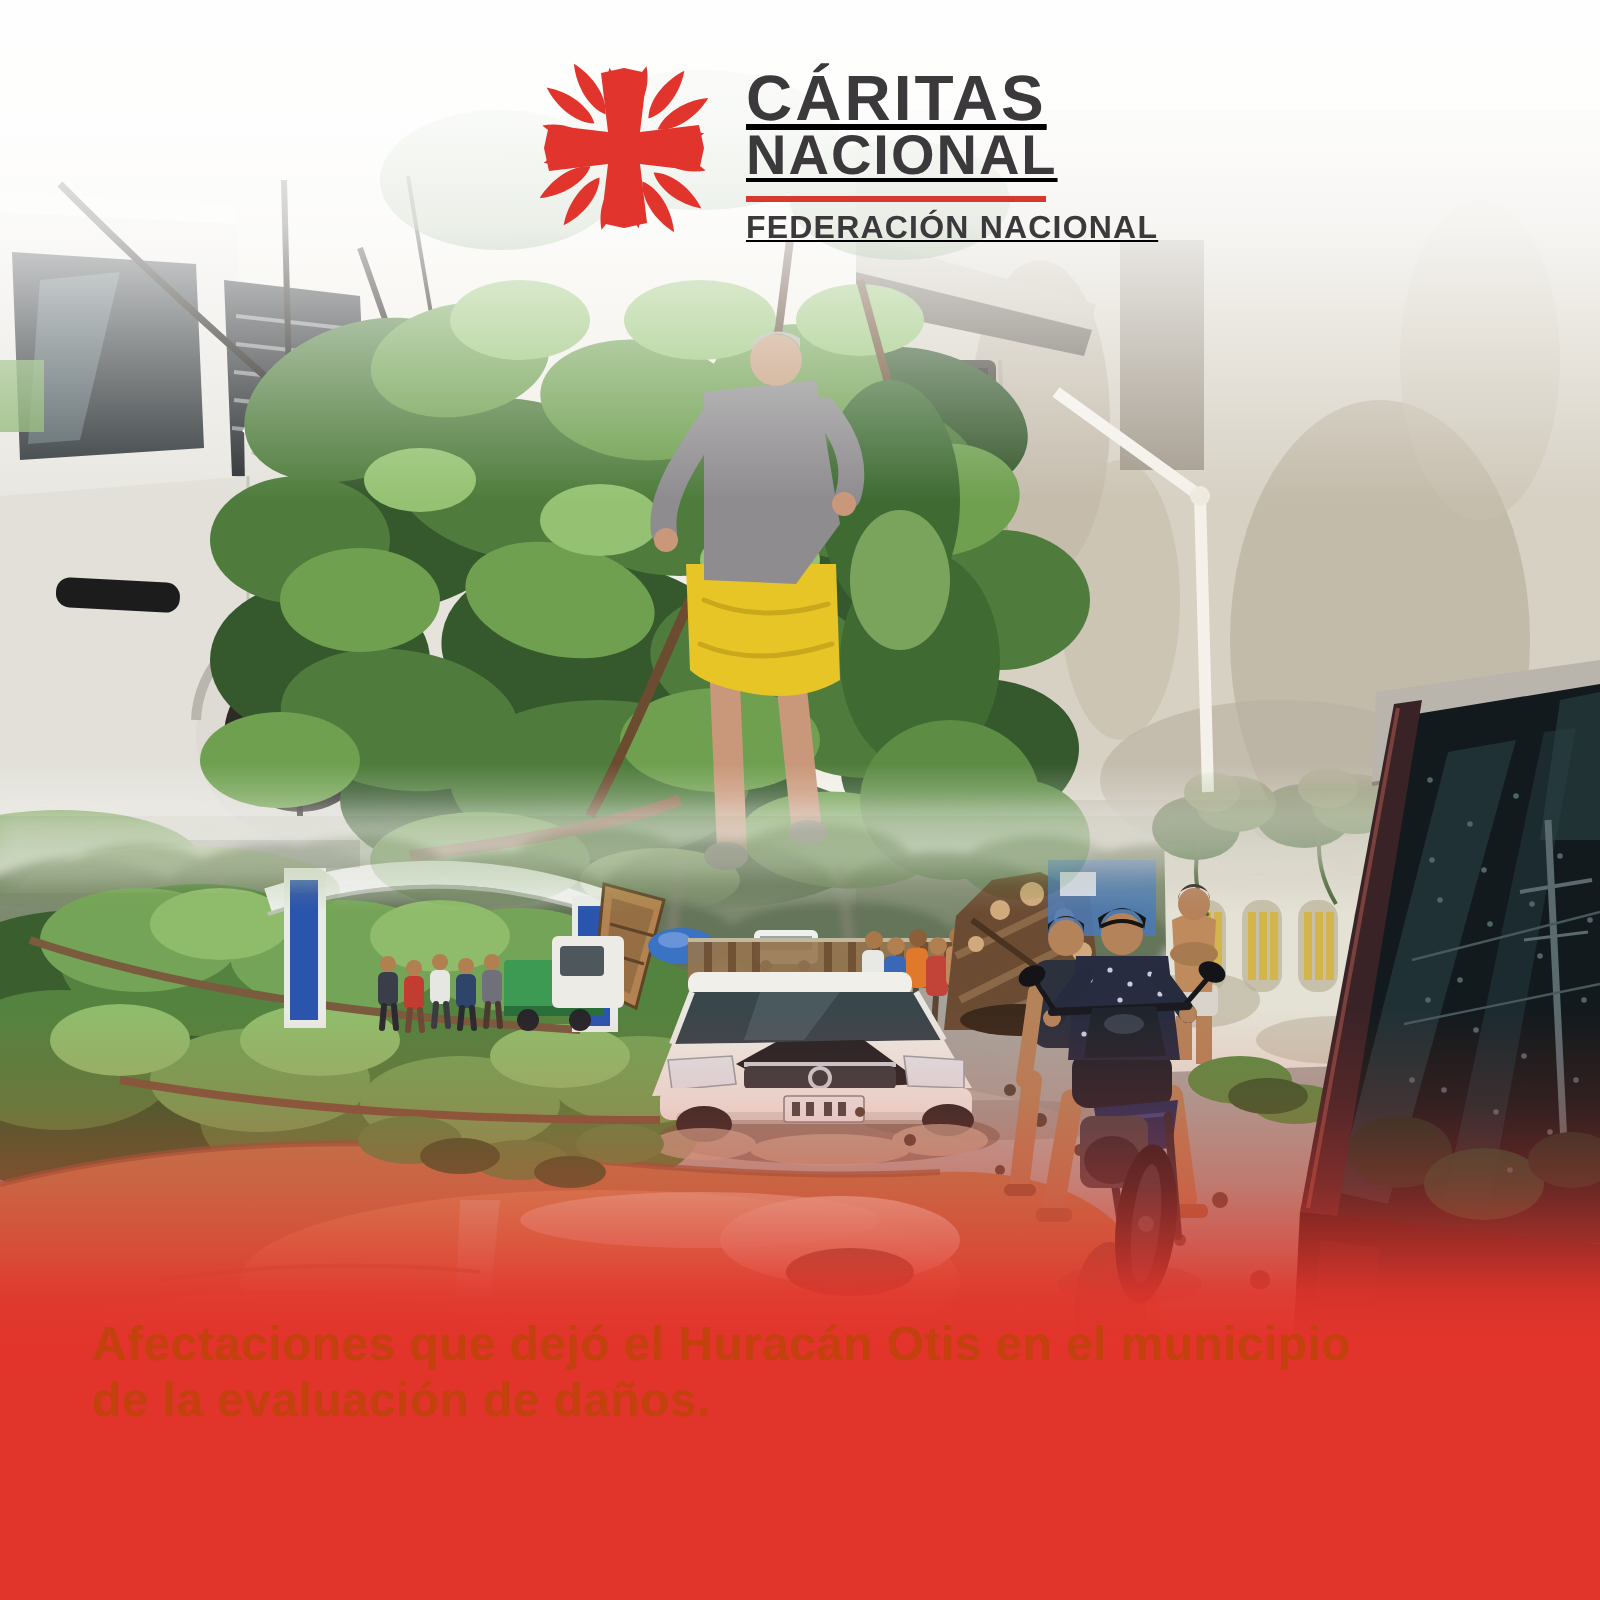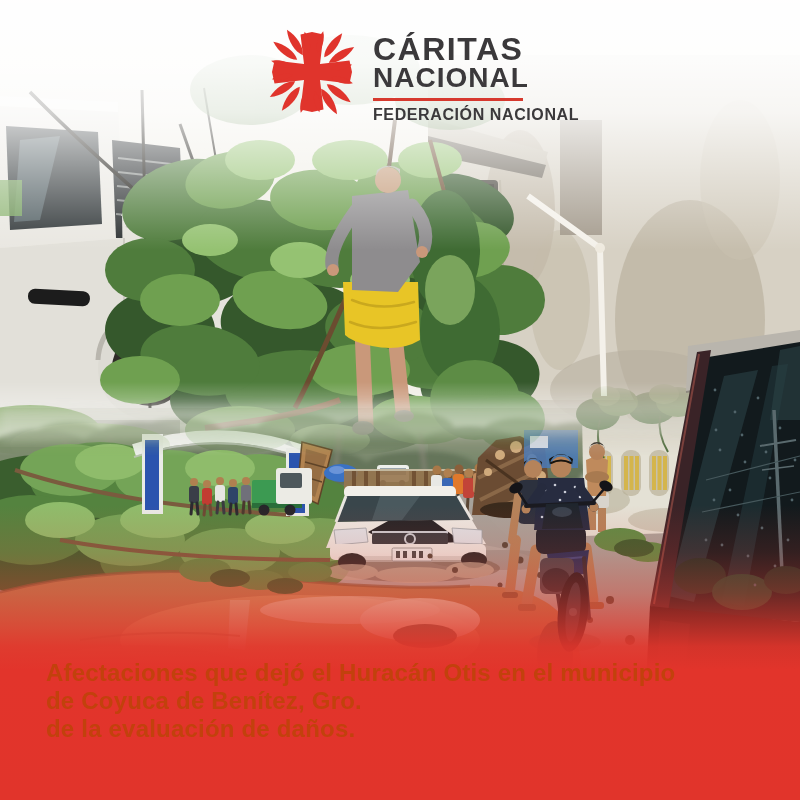--- a/index.html
+++ b/index.html
@@ -15,21 +15,21 @@
       rgba(255,255,255,.80) 45%, rgba(255,255,255,.40) 72%,
       rgba(255,255,255,0) 100%);
   }
   .red-overlay{
     position:absolute;left:0;top:505px;right:0;height:295px;pointer-events:none;
     background:linear-gradient(180deg,
       rgba(227,62,50,0) 0%, rgba(227,62,50,.16) 16%,
       rgba(227,60,48,.42) 30%, rgba(227,57,46,.72) 41%,
       rgba(226,54,44,.93) 48%, rgba(226,52,43,1) 56%, #e1342b 100%);
   }
-  .logo{position:absolute;left:260px;top:18px;display:flex;align-items:flex-start;}
+  .logo{position:absolute;left:260px;top:18px;display:flex;align-items:flex-end;text-decoration:underline;}
   .logo-emblem{width:104px;height:104px;flex:0 0 auto;}
   .logo-text{margin-left:9px;padding-top:17px;color:#3b393b;}
   .logo-t1{font-size:32px;font-weight:700;line-height:29px;letter-spacing:1.5px;}
   .logo-t2{font-size:28px;font-weight:700;line-height:27px;letter-spacing:1px;}
   .logo-rule{width:150px;height:3px;background:#d6392e;margin:7px 0 5px;}
   .logo-sub{font-size:16px;font-weight:700;letter-spacing:.6px;}
   .caption{
     position:absolute;left:46px;top:659px;width:730px;color:#c2410c;
     font-size:24px;font-weight:700;line-height:28px;letter-spacing:.2px;
   }
@@ -689,17 +689,16 @@
       <div class="logo-t2">NACIONAL</div>
       <div class="logo-rule"></div>
       <div class="logo-sub">FEDERACIÓN NACIONAL</div>
     </div>
   </div>
 
   <div class="red-overlay"></div>
 
   <div class="caption">
     <span>Afectaciones que dejó el Huracán Otis en el municipio</span>
-    <span>de Coyuca de Benítez, Gro.</span>
     <span>de la evaluación de daños.</span>
   </div>
 
 </div>
 
 </body></html>

